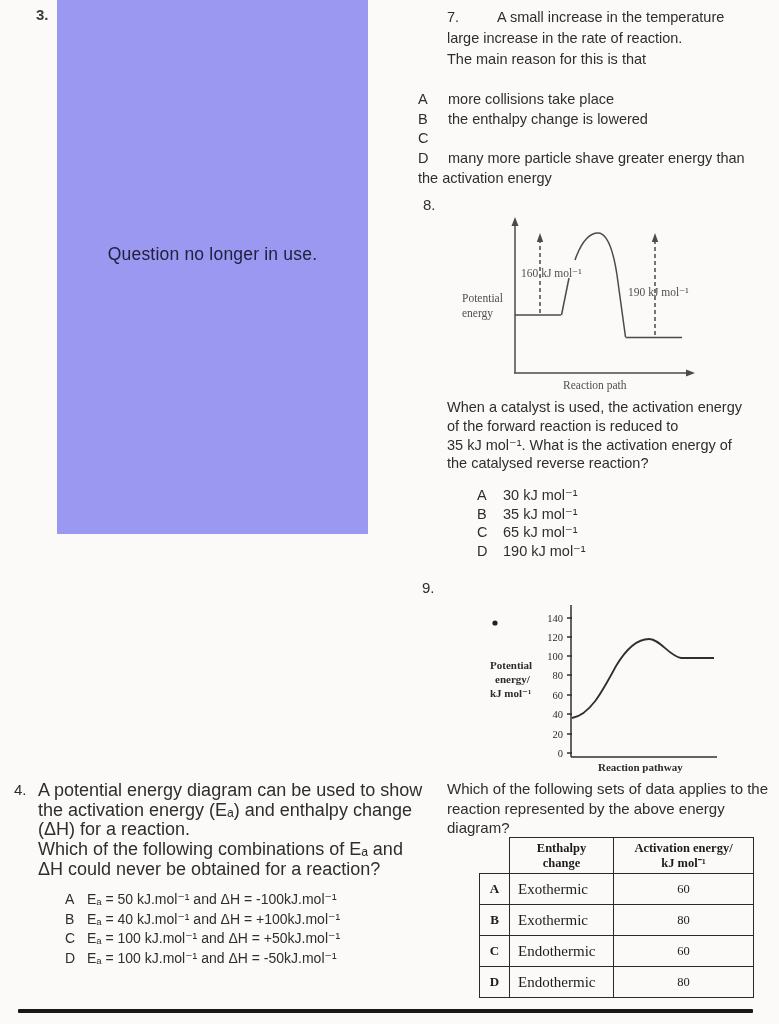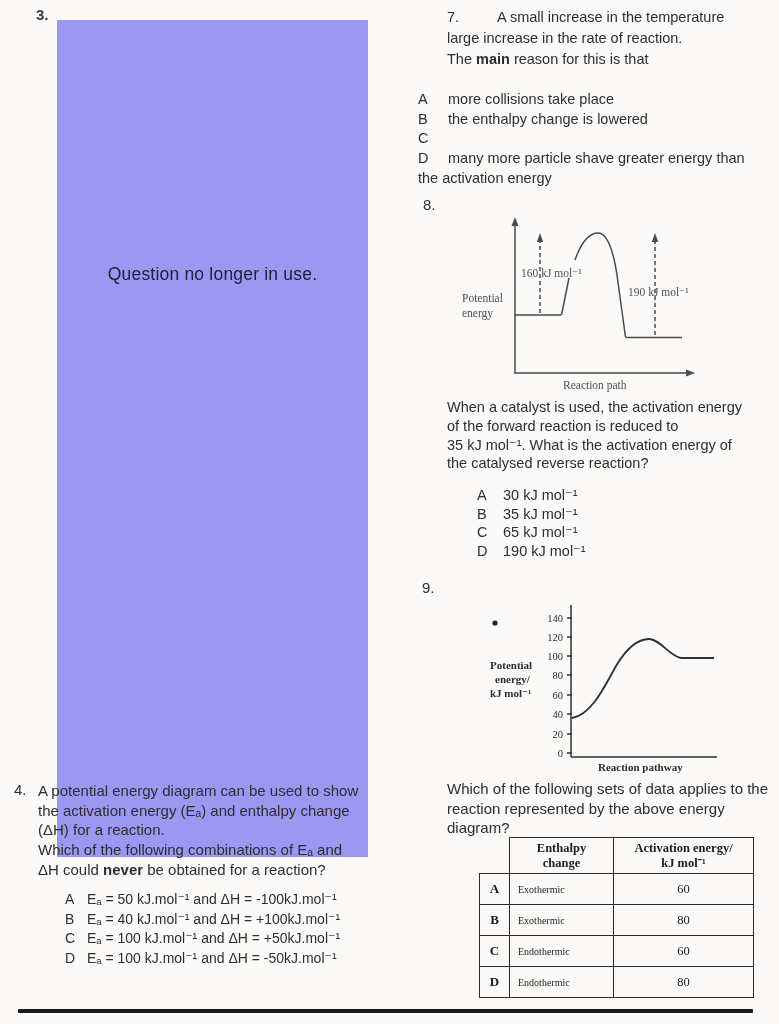--- a/index.html
+++ b/index.html
@@ -3,25 +3,25 @@
 <meta charset="utf-8">
 <style>
   html,body{margin:0;padding:0}
   body{
     position:relative;width:779px;height:1024px;overflow:hidden;
     background:#fbfaf8;color:#2e2e2e;
     font-family:"Liberation Sans","DejaVu Sans",sans-serif;
   }
   .abs{position:absolute}
   .nw{white-space:nowrap}
-  b{font-weight:700}
+  b{font-weight:400}
 
   
   #q3num{left:36px;top:6px;font-size:15px;font-weight:700;color:#3c3c3c}
-  #noticeBox{left:57px;top:20px;width:311px;height:837px;background:#9b98f2}
+  #noticeBox{left:57px;top:0;width:311px;height:534px;background:#9b98f2}
   #noticeText{position:absolute;left:0;right:0;top:244px;text-align:center;
     font-size:17.5px;color:#20203f;letter-spacing:.2px}
 
   
   #q7{left:447px;top:7px;font-size:14.5px;line-height:21px}
   #q7 .qn{display:inline-block;width:50px}
   #q7opts{left:418px;top:90px;font-size:14.5px;line-height:19.7px}
   .optrow{display:flex}
   #q7opts .L{flex:none;width:30px}
 
@@ -38,26 +38,26 @@
   #q9text{left:447px;top:779px;font-size:15px;line-height:19.5px}
 
   
   #q9table{left:479px;top:837px;border-collapse:collapse;
     font-family:Liberation Serif, serif;color:#1c1c1c}
   #q9table td,#q9table th{border:1.6px solid #2a2a2a}
   #q9table .blank{border:none}
   #q9table th{font-weight:700;font-size:12.5px;line-height:14.5px;padding:3px 4px;text-align:center}
   #q9table td{height:28px}
   #q9table .letter{width:27px;text-align:center;font-weight:700;font-size:13px}
-  #q9table .name{width:94px;font-size:10px;padding-left:8px}
+  #q9table .name{width:94px;font-size:15px;padding-left:8px}
   #q9table .val{width:137px;text-align:center;font-size:12.5px}
 
   
   #q4num{left:14px;top:781px;font-size:15px}
-  #q4text{left:38px;top:781px;font-size:15px;line-height:19.7px}
+  #q4text{left:38px;top:781px;font-size:18px;line-height:19.7px}
   #q4opts{left:65px;top:890px;font-size:14px;line-height:19.6px}
   #q4opts .L{flex:none;width:22px}
 
   
   #botline{left:18px;top:1009px;width:735px;height:4px;background:#181818;border-radius:1px}
 
   svg text{font-family:"Liberation Serif","DejaVu Serif",serif}
 </style>
 </head>
 <body>

